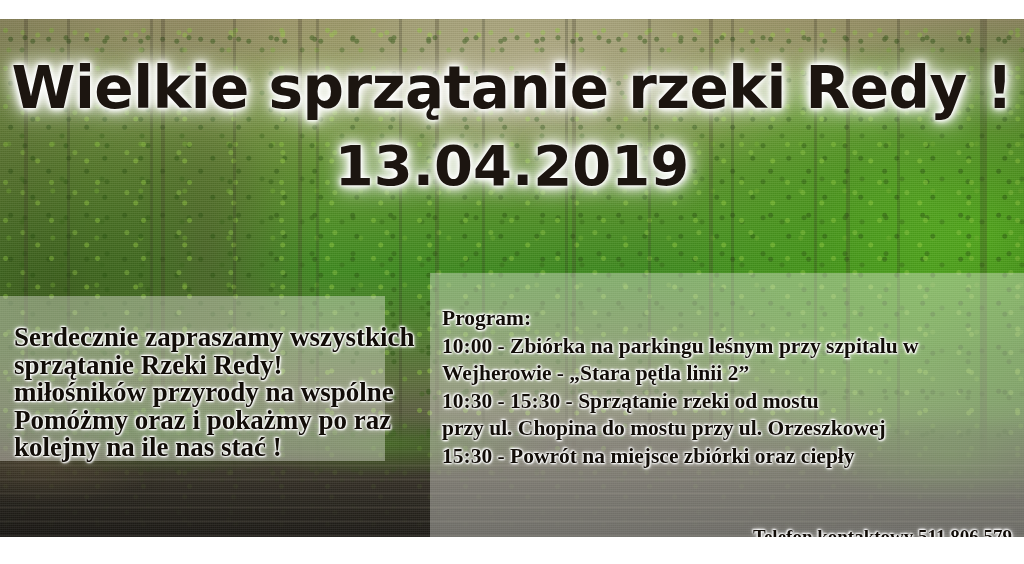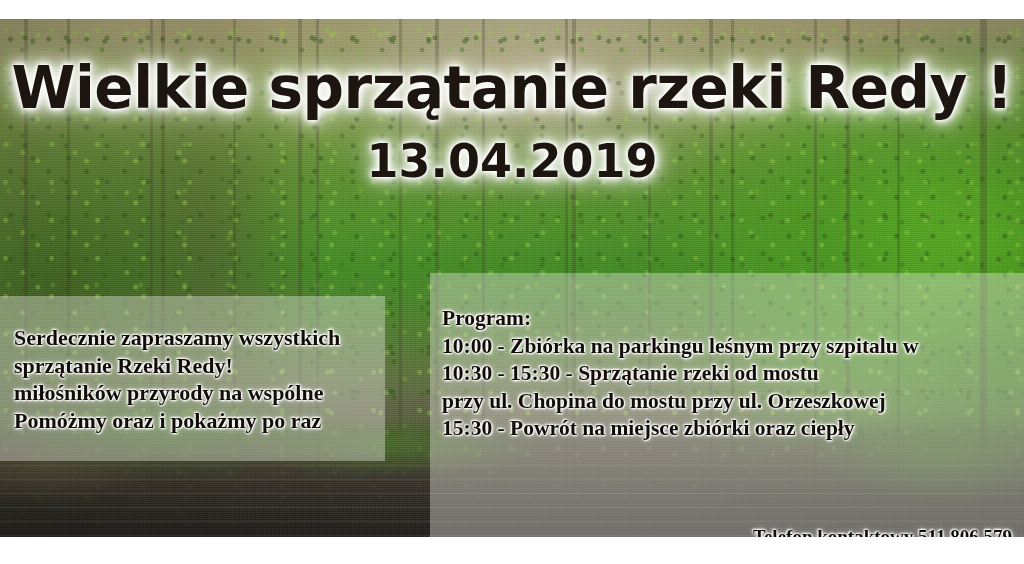--- a/index.html
+++ b/index.html
@@ -170,21 +170,21 @@
     margin-top: 40px;
     text-shadow:
       0 0 2px #ffffff, 0 0 4px #ffffff, 0 0 7px #ffffff,
       0 0 11px #ffffff, 0 0 16px rgba(255,255,255,0.95),
       0 0 24px rgba(255,255,255,0.8), 0 0 34px rgba(255,255,255,0.55);
     white-space: nowrap;
   }
   #poster-date {
     font-family: "DejaVu Sans", sans-serif;
     font-weight: bold;
-    font-size: 46px;
+    font-size: 56px;
     line-height: 1.0;
     letter-spacing: 0px;
     color: #1c1510;
     margin-top: 21px;
     text-shadow:
       0 0 2px #ffffff, 0 0 4px #ffffff, 0 0 7px #ffffff,
       0 0 11px #ffffff, 0 0 16px rgba(255,255,255,0.95),
       0 0 24px rgba(255,255,255,0.8), 0 0 32px rgba(255,255,255,0.5);
     white-space: nowrap;
   }
@@ -219,21 +219,21 @@
     text-shadow:
       0 0 1px #ffffff, 0 0 2px #ffffff, 0 0 3px #ffffff,
       1px 1px 2px rgba(255,255,255,0.95), -1px -1px 2px rgba(255,255,255,0.95),
       0 0 6px rgba(255,255,255,0.8);
   }
 
   #invite-text {
     left: 14px;
     top: 305px;
     width: 372px;
-    font-size: 22px;
+    font-size: 27px;
     line-height: 27.5px;
   }
   #invite-text .line { white-space: nowrap; }
 
   #program-text {
     left: 442px;
     top: 286px;
     width: 578px;
     font-size: 21.5px;
     line-height: 27.5px;
@@ -273,25 +273,27 @@
   </div>
 
   <div class="text-panel" id="invite-panel"></div>
   <div class="text-panel" id="program-panel"></div>
 
   <div class="panel-text" id="invite-text">
     <div class="line">Serdecznie zapraszamy wszystkich</div>
     <div class="line">sprzątanie Rzeki Redy!</div>
     <div class="line">miłośników przyrody na wspólne</div>
     <div class="line">Pomóżmy oraz i pokażmy po raz</div>
+    <div class="line">kolejny na ile nas stać !</div>
   </div>
 
   <div class="panel-text" id="program-text">
     <div class="line">Program:</div>
     <div class="line">10:00 - Zbiórka na parkingu leśnym przy szpitalu w</div>
+    <div class="line">Wejherowie - „Stara pętla linii 2”</div>
     <div class="line">10:30 - 15:30 - Sprzątanie rzeki od mostu</div>
     <div class="line">przy ul. Chopina do mostu przy ul. Orzeszkowej</div>
     <div class="line">15:30 - Powrót na miejsce zbiórki oraz ciepły</div>
   </div>
 
   <div class="panel-text" id="contact-text">Telefon kontaktowy 511 806 579</div>
 
 </div>
 
 </body></html>

